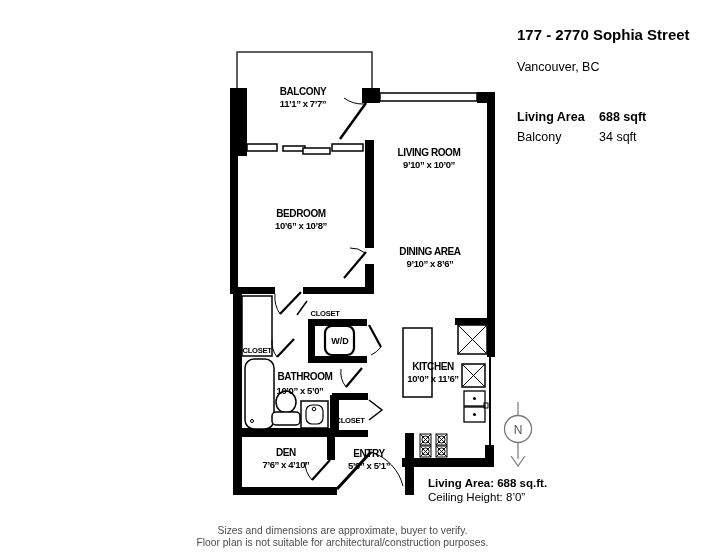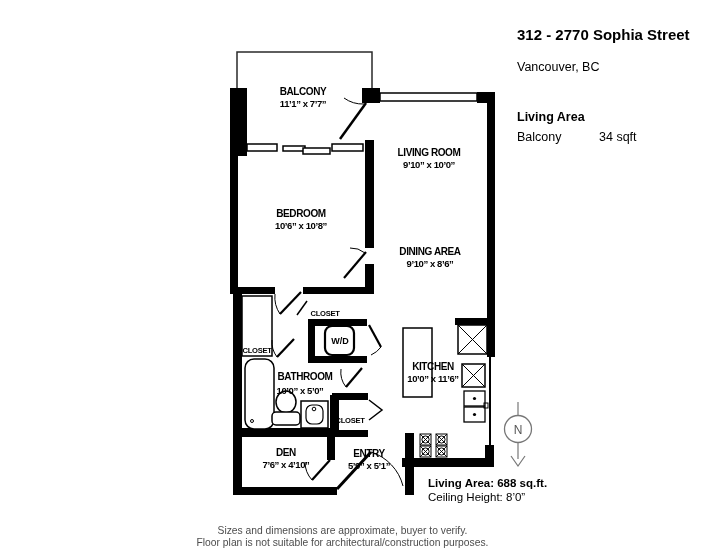--- a/index.html
+++ b/index.html
@@ -28,25 +28,26 @@
     position:absolute;left:20px;top:525px;width:645px;text-align:center;
     font-size:10.3px;line-height:12.4px;color:#4d4d4d;
   }
 </style>
 </head>
 <body>
 
 <div id="stage">
 
   <div class="header">
-    <div class="title">312 - 2770 Sophia Street</div>
+    <div class="title">177 - 2770 Sophia Street</div>
     <div class="subtitle">Vancouver, BC</div>
     <div class="stats">
       <div class="stat-row bold">
         <span>Living Area</span>
+        <span>688 sqft</span>
       </div>
       <div class="stat-row">
         <span>Balcony</span>
         <span>34 sqft</span>
       </div>
     </div>
   </div>
 
   <svg id="plan" width="725" height="560" viewBox="0 0 725 560">
 

